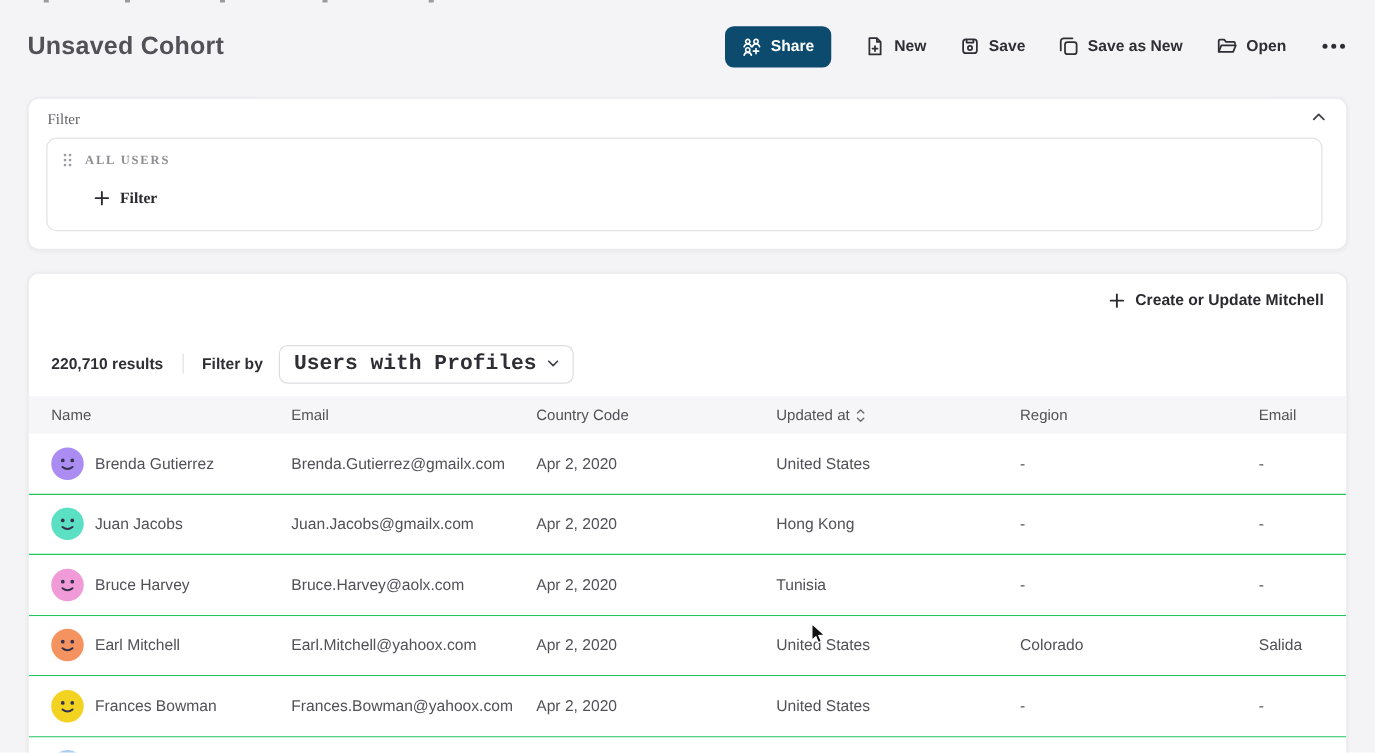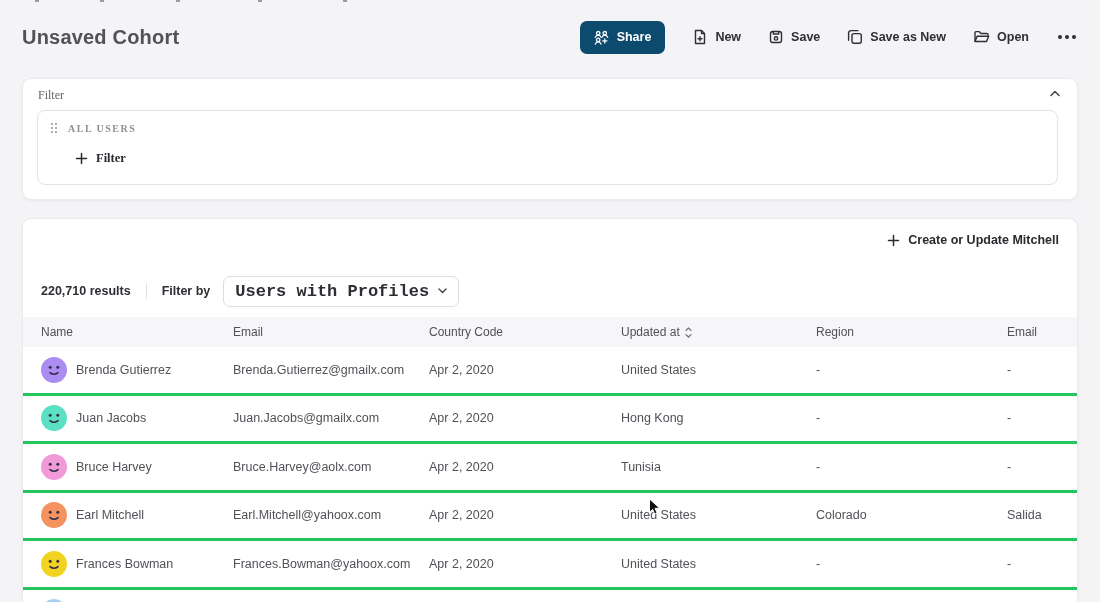--- a/index.html
+++ b/index.html
@@ -96,21 +96,21 @@
   
   .tbl-grid { display:grid; grid-template-columns:192px 196px 192px 195px 191px 1fr; align-items:center; }
   .table-head {
     position:absolute; left:0; right:0; top:98px; height:30px;
     background:#f6f5f7; padding-left:18px;
     font-size:12px; color:#515157;
   }
   .th { display:flex; align-items:center; gap:5px; cursor:pointer; }
   .table-body { position:absolute; left:0; right:0; top:128px; }
   .row {
-    height:48.5px; padding-left:18px; border-bottom:3px solid #22c55e;
+    height:48.5px; padding-left:18px; border-bottom:1px solid #22c55e;
     font-size:12.5px; color:#515157; cursor:pointer; background:#fff;
   }
   .name-cell { display:flex; align-items:center; gap:9px; }
   .avatar {
     width:26px; height:26px; border-radius:50%; flex:0 0 26px;
     display:flex; align-items:center; justify-content:center;
   }
 
   
   .cursor { position:absolute; left:645px; top:498px; z-index:20; pointer-events:none; }

